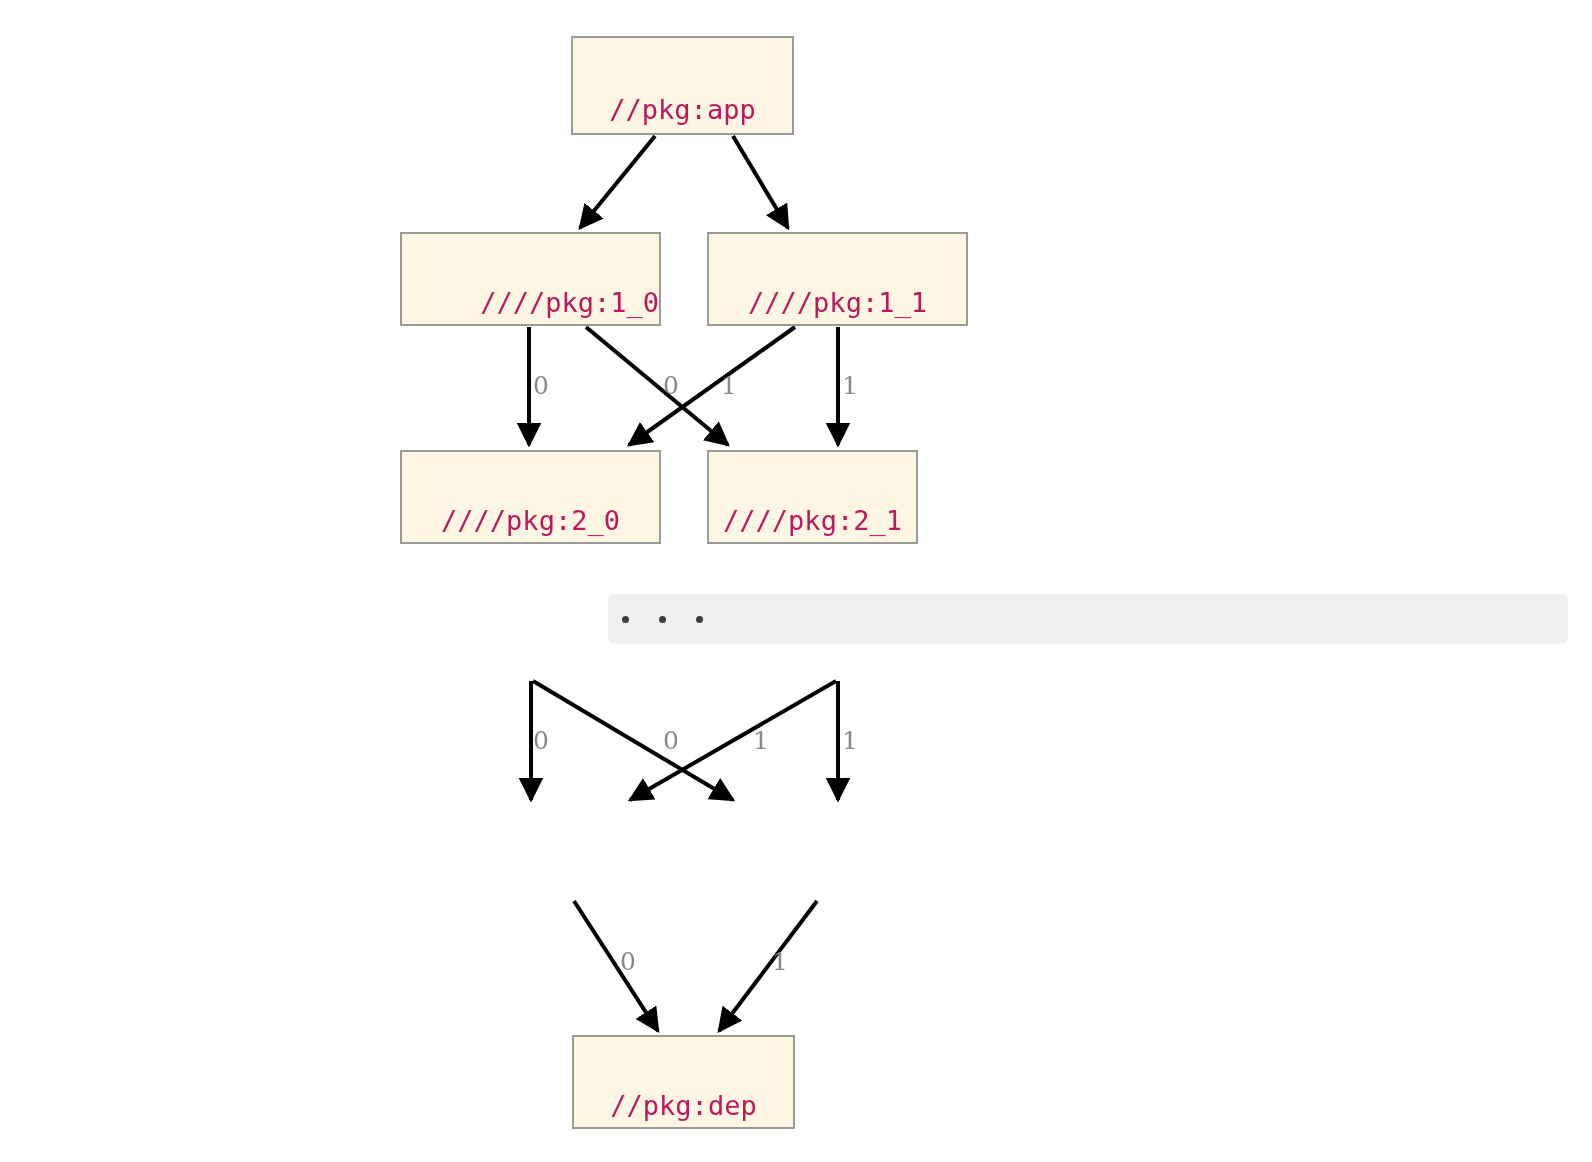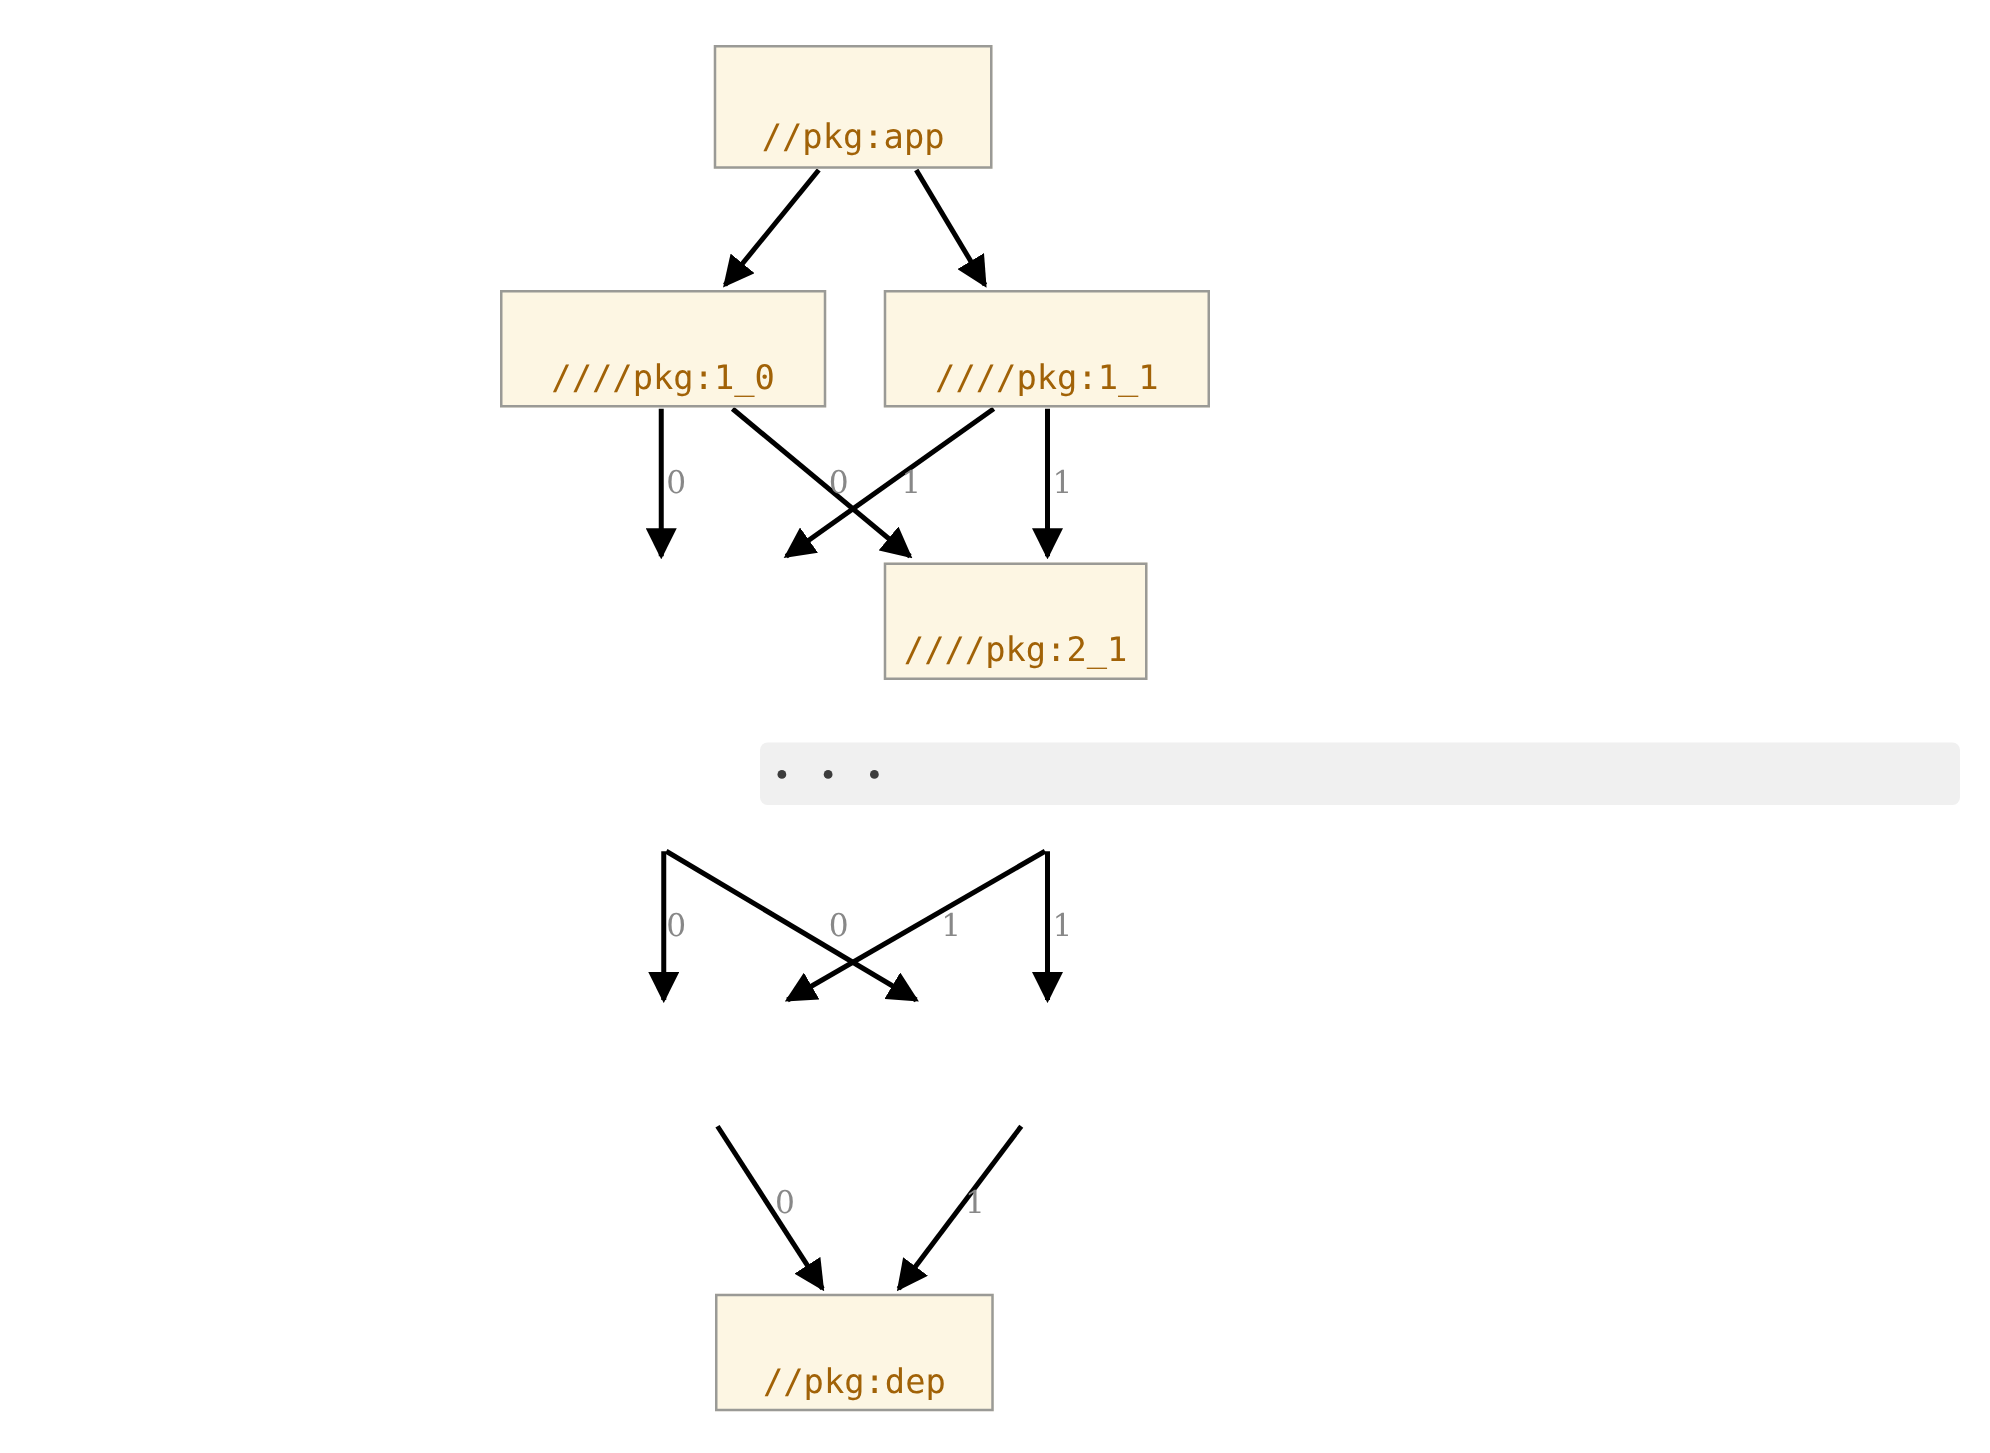--- a/index.html
+++ b/index.html
@@ -30,21 +30,21 @@
     box-sizing: border-box;
     background: #fdf6e3;
     border: 2px solid #9a9a96;
     display: flex;
     align-items: center;
     justify-content: center;
   }
   .node-label {
     font-family: "DejaVu Sans Mono", "Liberation Mono", monospace;
     font-size: 27px;
-    color: #a16207;
+    color: #be185d;
     letter-spacing: 0px;
     white-space: nowrap;
     user-select: none;
     margin-top: 47px;
   }
   .ellipsis-band {
     position: absolute;
     background: #f0f0f0;
     border-radius: 6px;
     display: flex;
@@ -123,28 +123,31 @@
       <span class="dot"></span>
       <span class="dot"></span>
       <span class="dot"></span>
     </div>
   </div>
 
   <div class="node-box" style="left:571px; top:36px; width:223px; height:99px;">
     <span class="node-label">//pkg:app</span>
   </div>
 
-  <div class="node-box" style="left:400px; top:232px; width:261px; height:94px;">
+  <div class="node-box" style="left:400px; top:232px; width:261px; height:94px;justify-content:flex-end;">
     <span class="node-label">////pkg:1_0</span>
   </div>
 
   <div class="node-box" style="left:707px; top:232px; width:261px; height:94px;">
     <span class="node-label">////pkg:1_1</span>
   </div>
 
+  <div class="node-box" style="left:400px; top:450px; width:261px; height:94px;">
+    <span class="node-label">////pkg:2_0</span>
+  </div>
 
   <div class="node-box" style="left:707px; top:450px; width:211px; height:94px;">
     <span class="node-label">////pkg:2_1</span>
   </div>
 
 
 
   <div class="node-box" style="left:572px; top:1035px; width:223px; height:94px;">
     <span class="node-label">//pkg:dep</span>
   </div>

